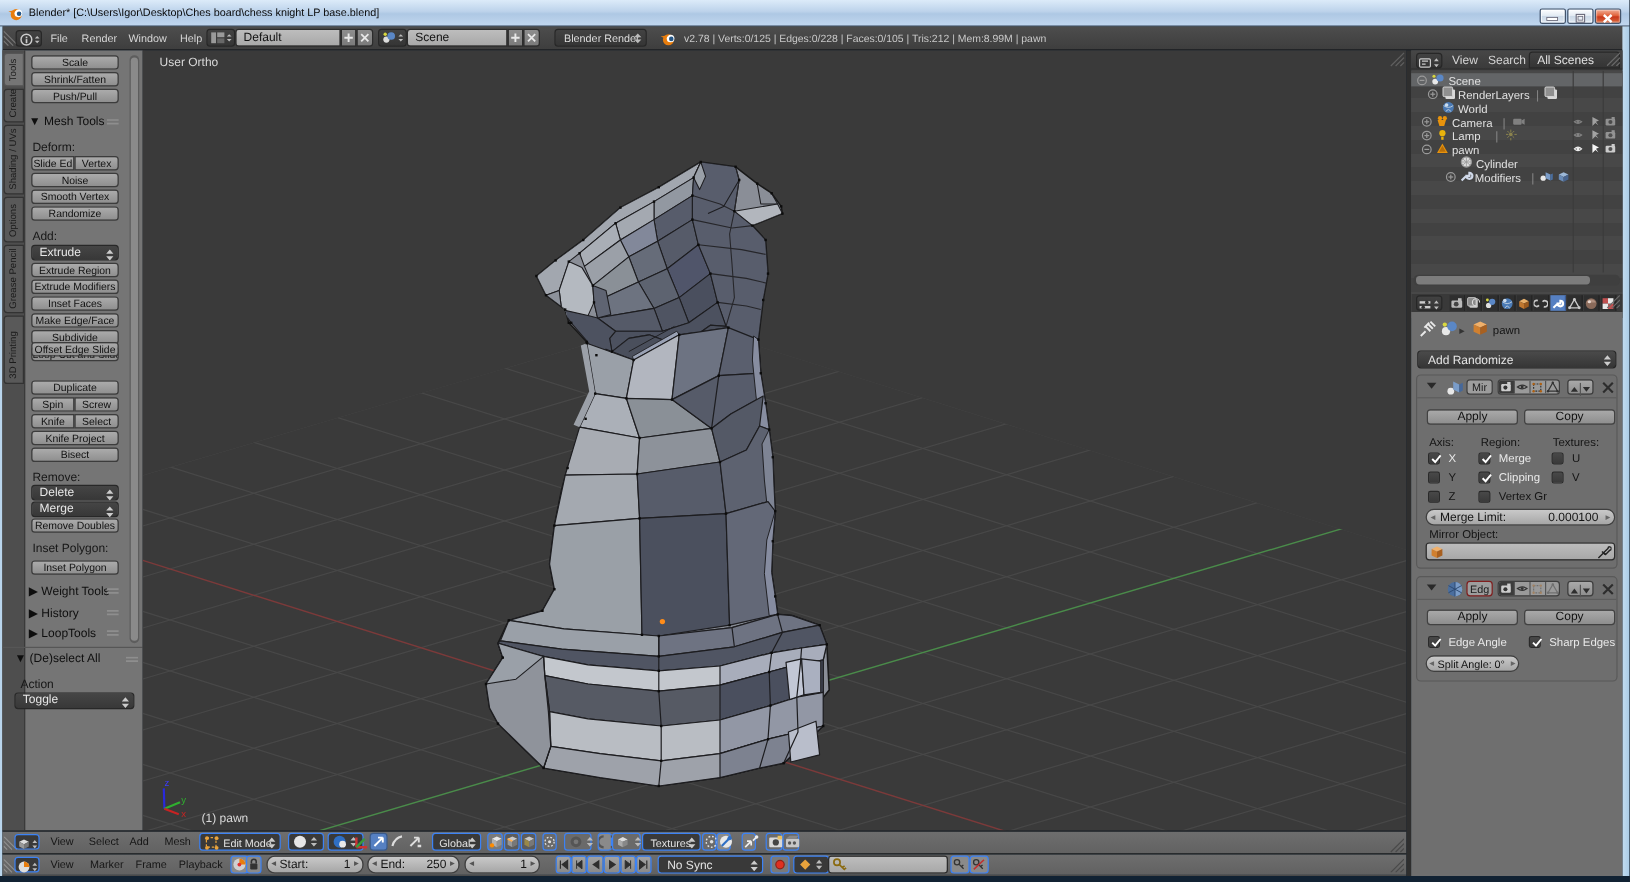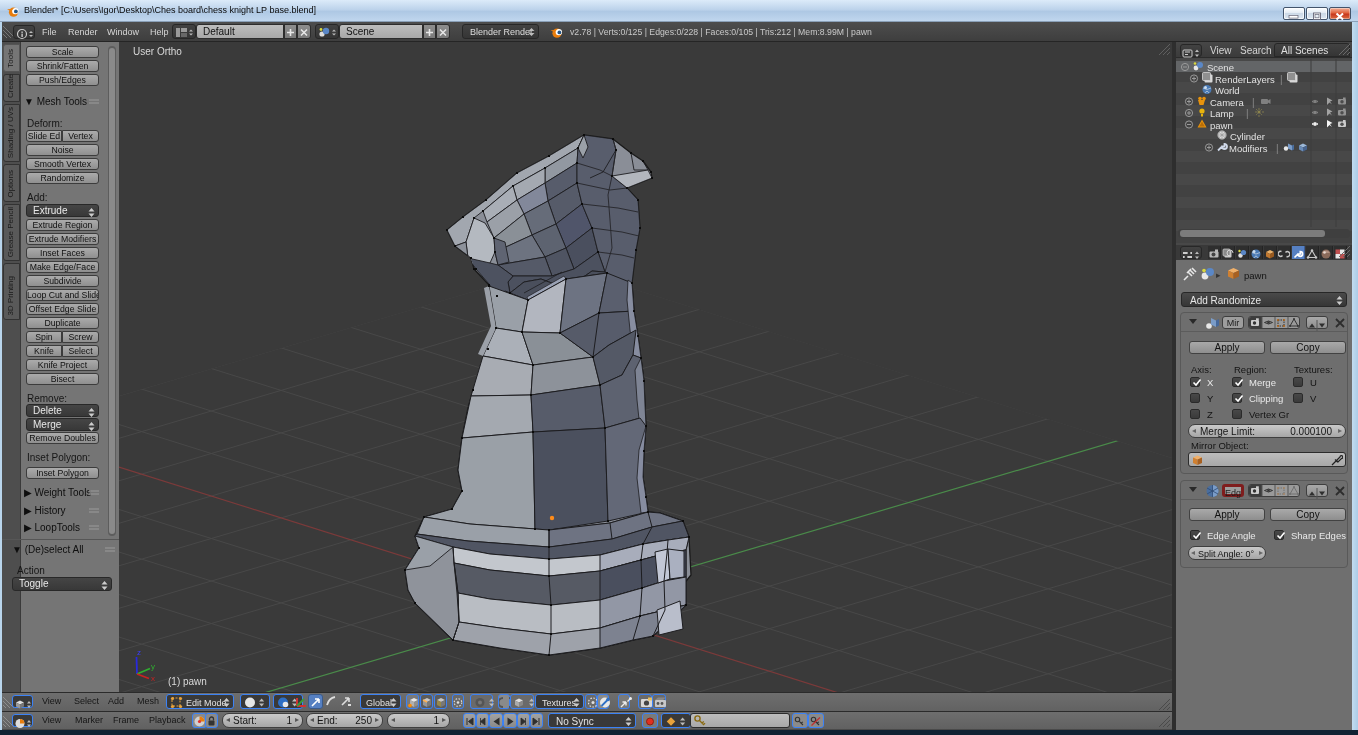--- a/index.html
+++ b/index.html
@@ -139,42 +139,42 @@
   </div>
 <div class="abs vtab" style="top:204px;height:57px">
     <span>Grease Pencil</span>
   </div>
 <div class="abs vtab" style="top:263px;height:57px">
     <span>3D Printing</span>
   </div>
 <div id="shelfitems">
 <div class="abs tbtn" style="top:46px">Scale</div>
 <div class="abs tbtn" style="top:60px">Shrink/Fatten</div>
-<div class="abs tbtn" style="top:74px">Push/Edges</div>
+<div class="abs tbtn" style="top:74px">Push/Pull</div>
 <div class="abs phead" style="top:96px">▼ Mesh Tools</div>
 <svg class="abs" style="left:89px;top:99px" width="10" height="6">
       <path d="M0 1 h10 M0 4 h10" stroke="#8e8e8e" stroke-width="1.4"></path>
     </svg>
 <div class="abs tlabel" style="top:118px">Deform:</div>
 <div class="abs tbtn" style="top:130px;width:36px;border-radius:3px 0 0 3px">Slide Ed</div>
 <div class="abs tbtn" style="left:62px;top:130px;width:37px;border-radius:0 3px 3px 0">Vertex</div>
 <div class="abs tbtn" style="top:144px">Noise</div>
 <div class="abs tbtn" style="top:158px">Smooth Vertex</div>
 <div class="abs tbtn" style="top:172px">Randomize</div>
 <div class="abs tlabel" style="top:192px">Add:</div>
 <div class="abs tdark" style="top:204px">Extrude<svg class="updn" width="7" height="11">
         <path d="M0.5 4.5 l3 -3.5 l3 3.5 Z M0.5 6.5 l3 3.5 l3 -3.5 Z" fill="#ccc"></path>
       </svg></div>
 <div class="abs tbtn" style="top:219px">Extrude Region</div>
 <div class="abs tbtn" style="top:233px">Extrude Modifiers</div>
 <div class="abs tbtn" style="top:247px">Inset Faces</div>
 <div class="abs tbtn" style="top:261px">Make Edge/Face</div>
 <div class="abs tbtn" style="top:275px">Subdivide</div>
 <div class="abs tbtn" style="top:289px">Loop Cut and Slide</div>
-<div class="abs tbtn" style="top:303px">Offset Edge Slide</div>
+<div class="abs tbtn" style="top:285px">Offset Edge Slide</div>
 <div class="abs tbtn" style="top:317px">Duplicate</div>
 <div class="abs tbtn" style="top:331px;width:36px;border-radius:3px 0 0 3px">Spin</div>
 <div class="abs tbtn" style="left:62px;top:331px;width:37px;border-radius:0 3px 3px 0">Screw</div>
 <div class="abs tbtn" style="top:345px;width:36px;border-radius:3px 0 0 3px">Knife</div>
 <div class="abs tbtn" style="left:62px;top:345px;width:37px;border-radius:0 3px 3px 0">Select</div>
 <div class="abs tbtn" style="top:359px">Knife Project</div>
 <div class="abs tbtn" style="top:373px">Bisect</div>
 <div class="abs tlabel" style="top:393px">Remove:</div>
 <div class="abs tdark" style="top:404px">Delete<svg class="updn" width="7" height="11">
         <path d="M0.5 4.5 l3 -3.5 l3 3.5 Z M0.5 6.5 l3 3.5 l3 -3.5 Z" fill="#ccc"></path>
@@ -997,21 +997,21 @@
 </div>
 
 <div class="pbox" style="top:235px;height:88px">
  <div style="position:absolute;left:0;top:0;width:100%;height:19px;border-bottom:1px solid #5c5c5c"></div>
  <div class="abs" style="left:8px;top:6px;width:0;height:0;border-left:4px solid transparent;border-right:4px solid transparent;border-top:5px solid #292929"></div>
  <svg class="abs" style="left:24px;top:3px" width="15" height="14">
         <circle cx="7.5" cy="7" r="6" fill="#4a6e9e"></circle>
         <path d="M7.5 1 a6 6 0 0 1 0 12" fill="#7a9cc8"></path>
         <path d="M7.5 1 L7.5 13 M2 4 L13 10 M2 10 L13 4" stroke="#2e4a72" stroke-width="0.8"></path>
       </svg>
- <div class="abs" style="left:41px;top:3px;width:22px;height:13px;background:#9d9d9d;border:3px solid #7f1d1d;border-radius:3px;font-size:9px;color:#1a1a1a;text-align:right;line-height:12px">Edg</div>
+ <div class="abs" style="left:41px;top:3px;width:22px;height:13px;background:#9d9d9d;border:1px solid #7f1d1d;border-radius:3px;font-size:9px;color:#1a1a1a;text-align:center;line-height:12px">Edg</div>
  <div class="abs" style="left:67px;top:3px;width:52px;height:13px;background:#9a9a9a;border:1px solid #3e3e3e;border-radius:3px">
   <div style="position:absolute;left:0;top:0;width:13px;height:11px;background:#3c3c3c;border-radius:2px 0 0 2px"></div>
   <svg style="position:absolute;left:0;top:0" width="52" height="11">
           <g>
             <rect x="2" y="3" width="8" height="6" rx="1" fill="#ccc"></rect>
             <circle cx="5.5" cy="6" r="1.7" fill="#333"></circle>
             <rect x="7" y="1.3" width="2.8" height="2" fill="#ccc"></rect>
           </g>
           <path d="M15.5 5.5 Q19.5 2.5 23.5 5.5 Q19.5 8.5 15.5 5.5 Z" fill="none" stroke="#333"></path>
           <circle cx="19.5" cy="5.5" r="1.2" fill="#333"></circle>

